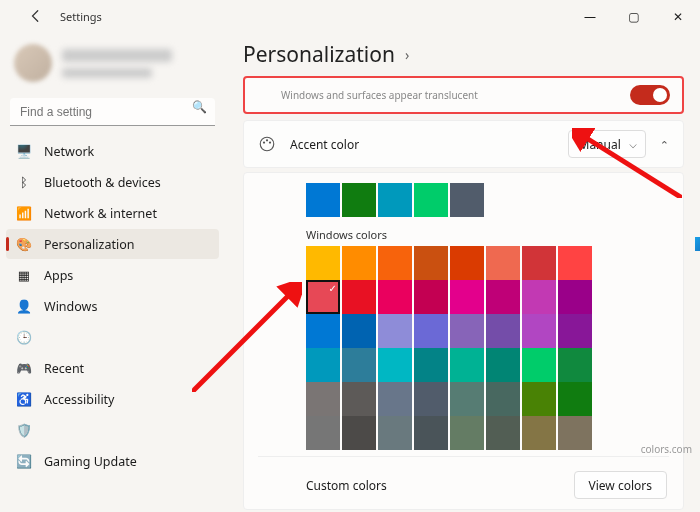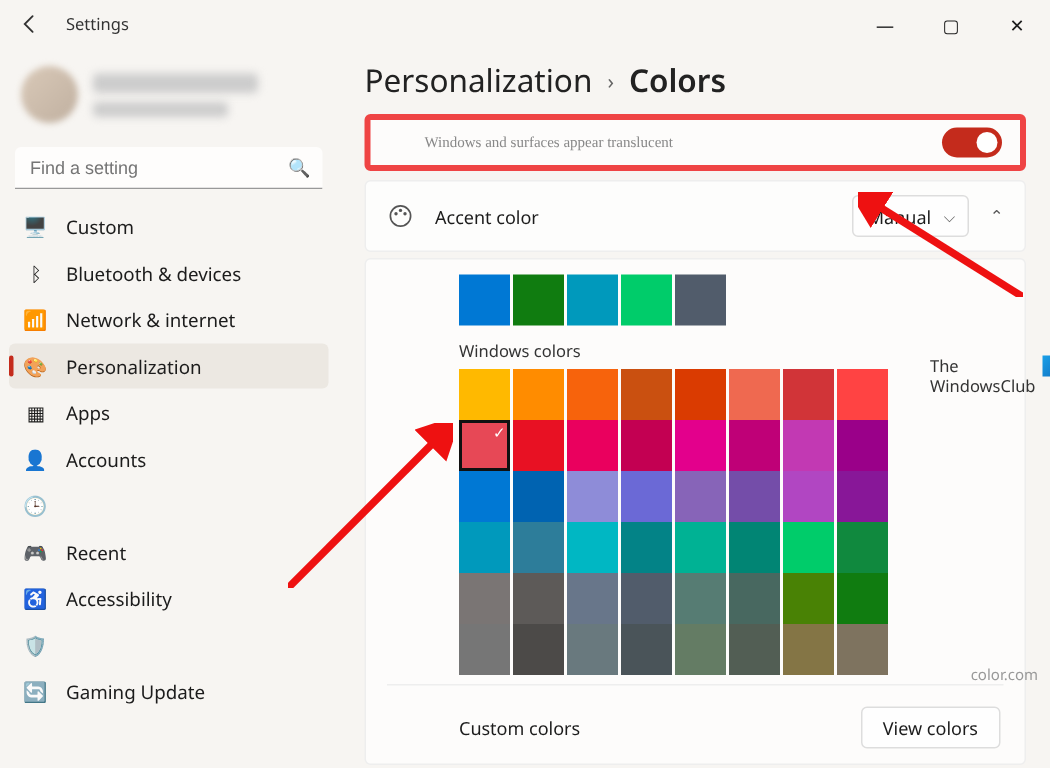--- a/index.html
+++ b/index.html
@@ -11,21 +11,21 @@
     font-size: 12px;
     background: #f7f5f2;
     color: #1c1c1c;
     overflow: hidden;
     position: relative;
   }
   .titlebar {
     display: flex;
     align-items: center;
     height: 32px;
-    padding-left: 8px;
+    padding-left: 24px;
   }
   .back-arrow {
     width: 24px; height: 24px;
     display: flex; align-items: center; justify-content: center;
     cursor: default;
   }
   .title-txt { margin-left: 12px; font-size: 11px; color:#333; }
   .win-controls {
     margin-left: auto;
     display: flex;
@@ -61,21 +61,21 @@
   }
   .user-name-blur { width: 110px; margin-bottom: 6px; height:13px; }
   .user-mail-blur { width: 90px; }
   .searchbox {
     margin: 4px 4px 10px 4px;
     height: 28px;
     border: none;
     border-bottom: 1px solid #999;
     border-radius: 4px 4px 0 0;
     background: #fefdfc;
-    display: flex; align-items: center;
+    display: flex; 
     padding: 0 8px;
     font-size: 12px;
     color:#666;
   }
   .searchbox input {
     flex:1; border:none; outline:none; background:transparent;
     font-size: 12px; color:#333;
   }
   .nav { display:flex; flex-direction:column; gap:1px; }
   .nav-item {
@@ -110,25 +110,24 @@
     display:flex; align-items:center;
     gap:8px;
     font-size: 21px;
     margin: 4px 0 8px 0;
     color:#222;
   }
   .chev { font-size:14px; color:#666; padding:0 2px;}
   .bold { font-weight:600; }
   .panel {
     background:#fdfcfb;
-    border:4px solid #ef4444;
+    border:2px solid #ef4444;
     border-radius:4px;
     padding:6px 12px 6px 14px;
     margin-bottom:6px;
-    font-family:Liberation Serif, serif;
   }
   .trans-panel {
     display:flex; align-items:center;
     height:38px;
   }
   .trans-txt { font-size:10px; color:#888; padding-left:22px;}
   .toggle {
     width: 40px; height: 20px; border-radius: 10px;
     background:#c42b1c;
     margin-left:auto;
@@ -230,41 +229,41 @@
         <div class="user-mail-blur"></div>
       </div>
     </div>
     <div class="searchbox">
       <input placeholder="Find a setting" style="">
       <span>🔍</span>
     </div>
     <nav class="nav" id="nav">
         <div class="nav-item">
           <span class="nav-ico">🖥️</span>
-          <span>Custom</span>
+          <span>Network</span>
         </div>
         <div class="nav-item">
           <span class="nav-ico">ᛒ</span>
           <span>Bluetooth &amp; devices</span>
         </div>
         <div class="nav-item">
           <span class="nav-ico">📶</span>
           <span>Network &amp; internet</span>
         </div>
         <div class="nav-item active">
           <span class="nav-ico">🎨</span>
           <span>Personalization</span>
         </div>
         <div class="nav-item">
           <span class="nav-ico">▦</span>
           <span>Apps</span>
         </div>
         <div class="nav-item">
           <span class="nav-ico">👤</span>
-          <span>Accounts</span>
+          <span>Windows</span>
         </div>
         <div class="nav-item">
           <span class="nav-ico">🕒</span>
         </div>
         <div class="nav-item">
           <span class="nav-ico">🎮</span>
           <span>Recent</span>
         </div>
         <div class="nav-item">
           <span class="nav-ico">♿</span>
@@ -277,21 +276,20 @@
           <span class="nav-ico">🔄</span>
           <span>Gaming Update</span>
         </div>
       </nav>
   </aside>
 
   <main class="content">
     <div class="breadcrumb">
       <span>Personalization</span>
       <span class="chev">›</span>
-      <span class="bold">Colors</span>
     </div>
 
     <div class="panel trans-panel">
       <span class="trans-txt">Windows and surfaces appear translucent</span>
       <div class="toggle"></div>
     </div>
 
     <div class="accent-header">
       <span class="accent-ico">
         <svg viewBox="0 0 24 24" width="18" height="18">
@@ -382,25 +380,22 @@
         </div>
 
       <div class="custom-row">
         <span>Custom colors</span>
         <div class="view-btn">
           <span>View colors</span>
         </div>
       </div>
     </div>
 
-    <div class="wm">
-      <span>The</span><br><span>WindowsClub</span>
-    </div>
     <div class="wm-logo"></div>
-    <div class="watermark2">color.com</div>
+    <div class="watermark2">colors.com</div>
   </main>
 </div>
 
 <div class="arrow" style="left:572px; top:128px; width:110px; height:70px;">
   <svg viewBox="0 0 110 70">
       <defs>
         <marker id="ah1" markerWidth="8" markerHeight="8" refX="2" refY="3" orient="auto">
           <path d="M0,0 L0,6 L6,3 z" fill="#e11"></path>
         </marker>
       </defs>

